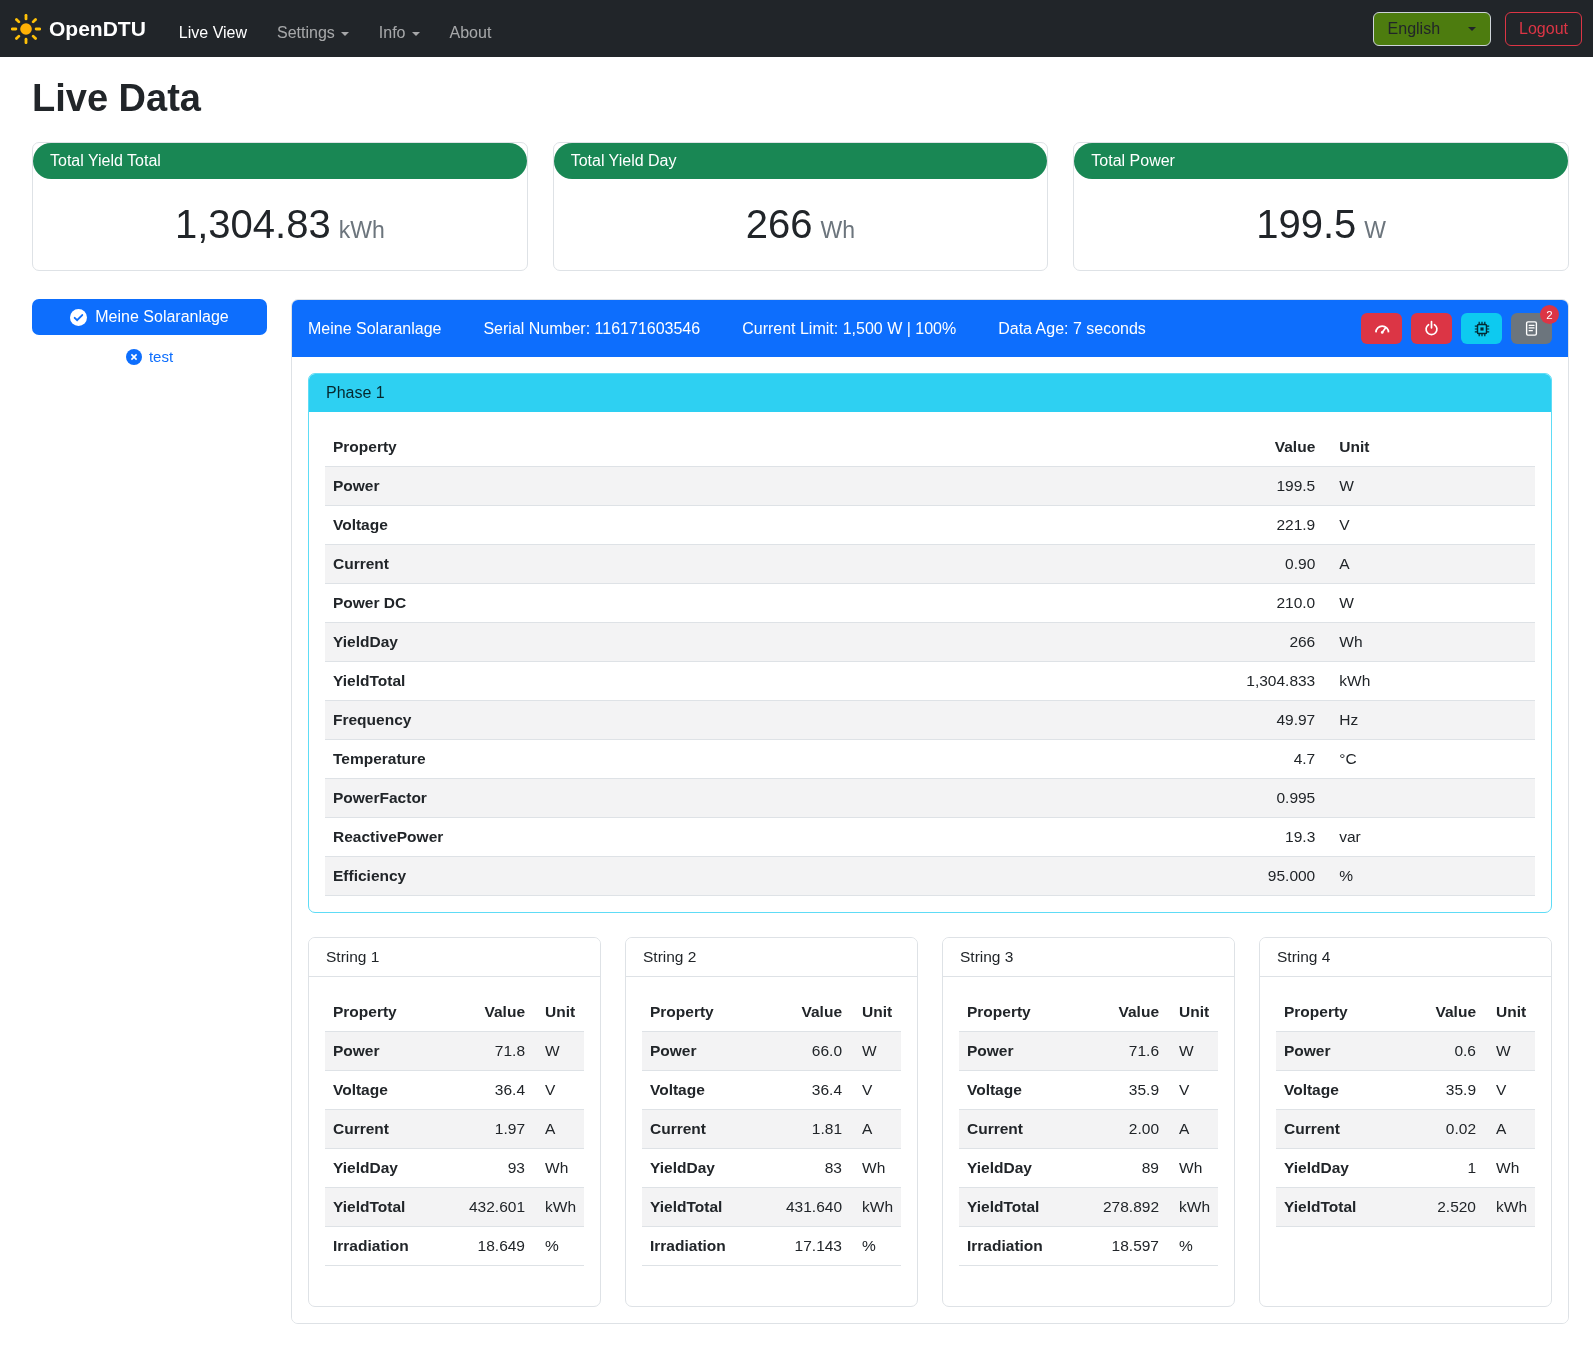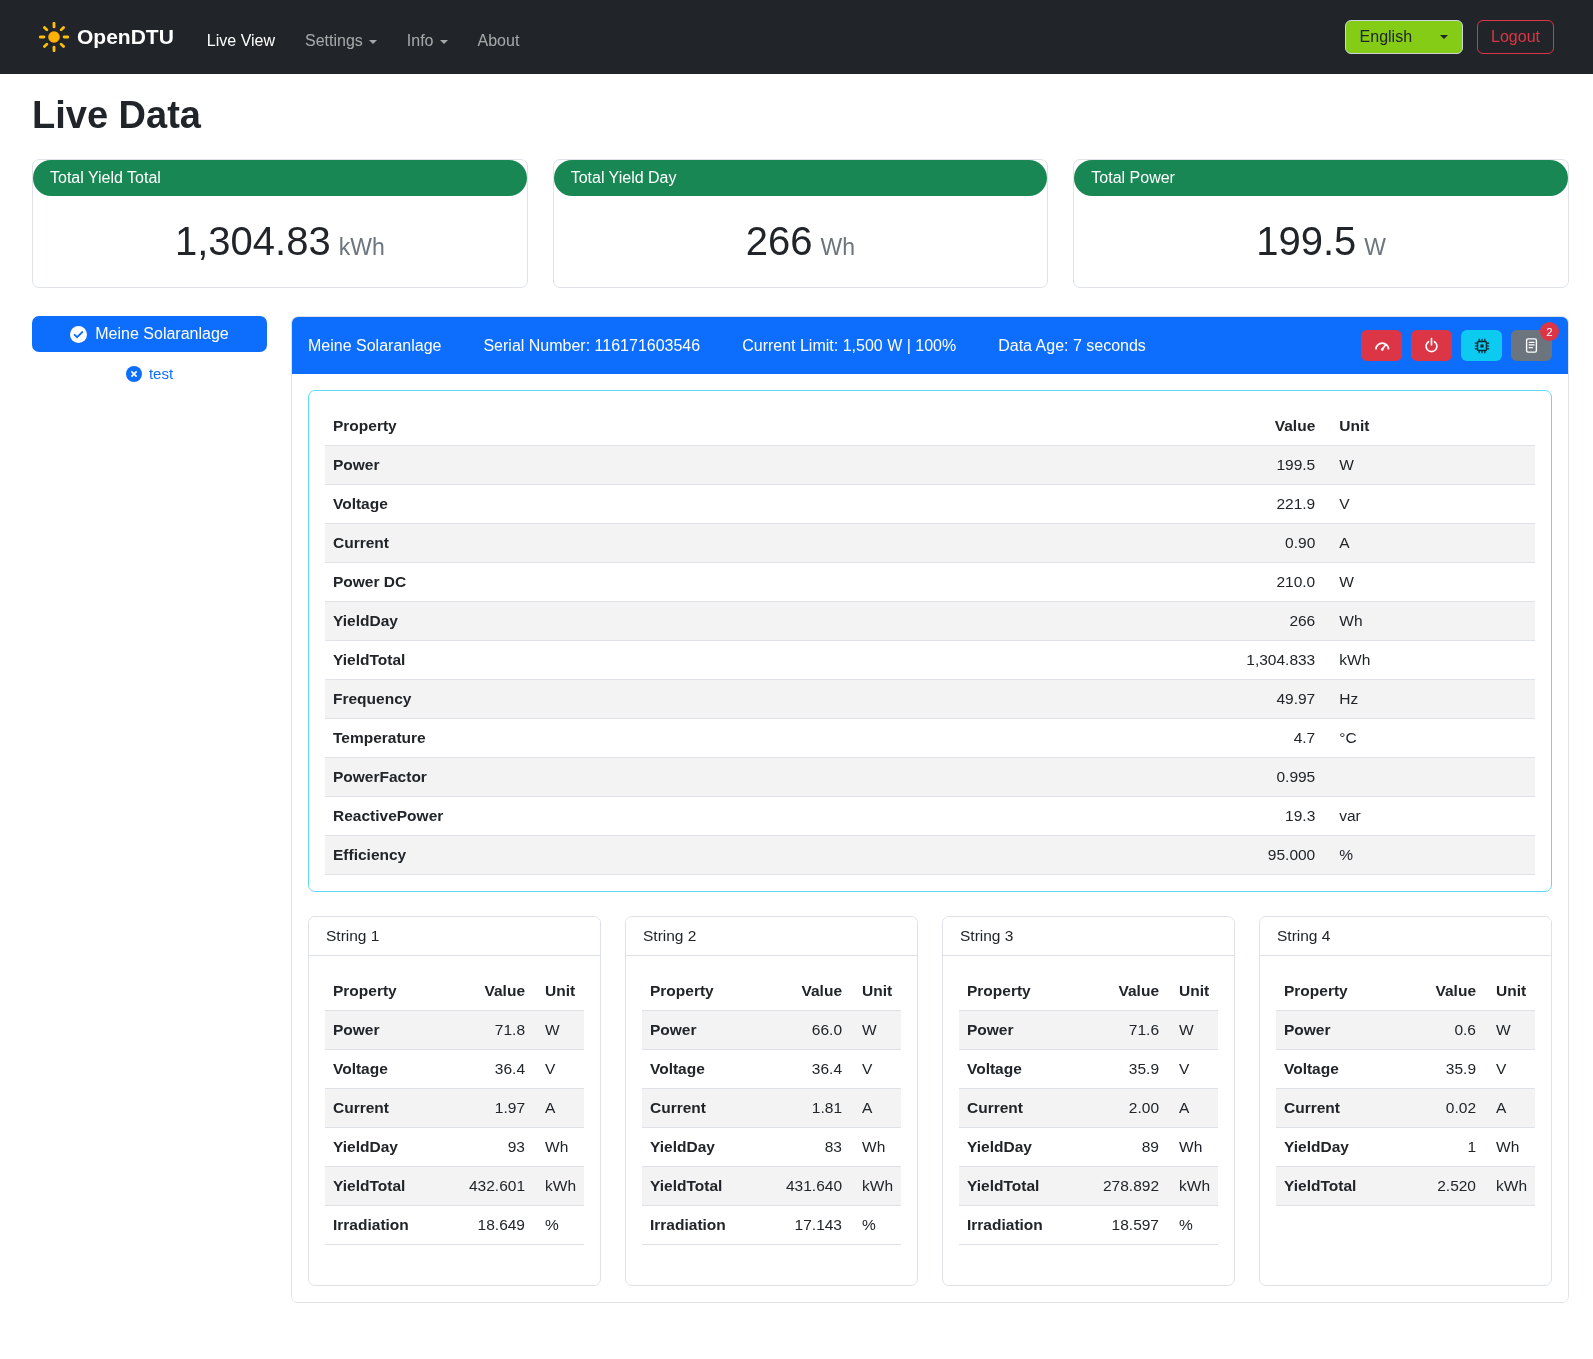--- a/index.html
+++ b/index.html
@@ -1,31 +1,31 @@
 <!DOCTYPE html>
 <html><head>
 <meta charset="utf-8">
 <style>
   * { box-sizing: border-box; }
   html,body { margin:0; padding:0; background:#fff; color:#212529;
     font-family:"Liberation Sans", sans-serif; font-size:16px; }
 
   
-  .navbar { background:#212529; height:74px; display:flex; align-items:center;
-    padding:0 39px; }
+  .navbar { background:#212529; height:57px; display:flex; align-items:center;
+    padding:0 11px; }
   .brand { display:flex; align-items:center; gap:8px; color:#fff;
     font-size:21px; font-weight:700; margin-right:18px; cursor:pointer; }
   .nav-links { display:flex; align-items:center;margin-top:8px; }
   .nav-link { color:rgba(255,255,255,.6); padding:8px 15px; font-size:16px; cursor:pointer; }
   .nav-link.active { color:#fff; }
   .caret { display:inline-block; width:0; height:0; border-top:4px solid;
     border-left:4px solid transparent; border-right:4px solid transparent;
     margin-left:6px; vertical-align:2px; }
   .nav-right { margin-left:auto; display:flex; align-items:center; gap:14px; }
-  .lang-select { background:#84cc16; color:#212529; border:1px solid #ced4da;
+  .lang-select { background:#4d7c0f; color:#212529; border:1px solid #ced4da;
     border-radius:6px; padding:7px 14px; display:flex; align-items:center; gap:22px;
     font-size:16px; cursor:pointer; }
   .logout-btn { background:transparent; color:#dc3545; border:1px solid #dc3545;
     border-radius:6px; padding:7px 13px; font-size:16px; cursor:pointer;
     font-family:inherit; }
 
   
   .container { padding:0 24px 26px 32px; }
   h1.page-title { font-size:38px; font-weight:700; margin:20px 0 22px; }
 
@@ -218,20 +218,21 @@
               </svg>
             </span>
             <span class="count-badge">2</span>
           </button>
         </div>
       </div>
 
       <div class="panel-body">
 
         <div class="card phase-card">
+          <div class="card-header">Phase 1</div>
           <div class="phase-body">
             <table>
               <thead>
                 <tr>
                   <th class="prop">Property</th>
                   <th class="val">Value</th>
                   <th class="unit">Unit</th>
                 </tr>
               </thead>
               <tbody>

